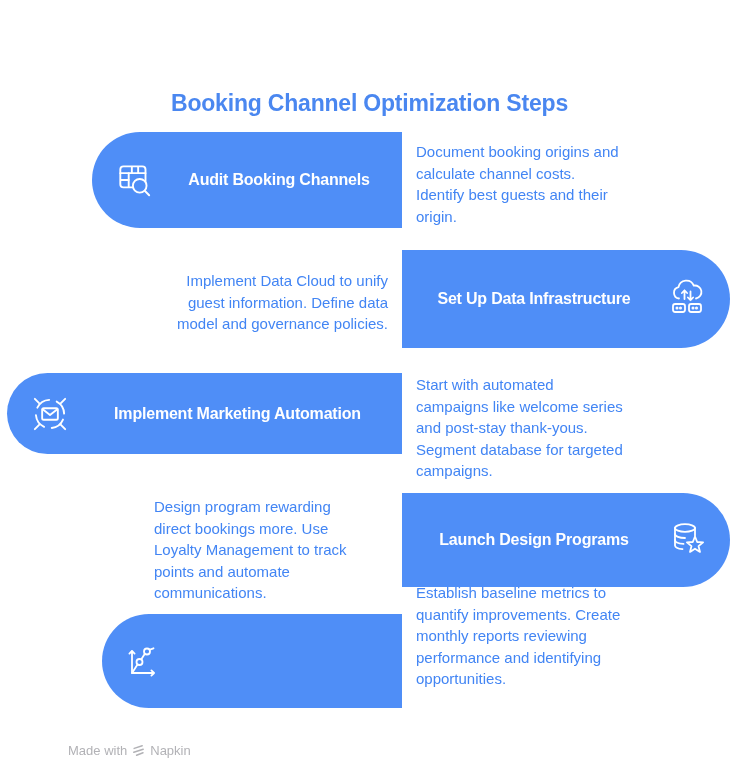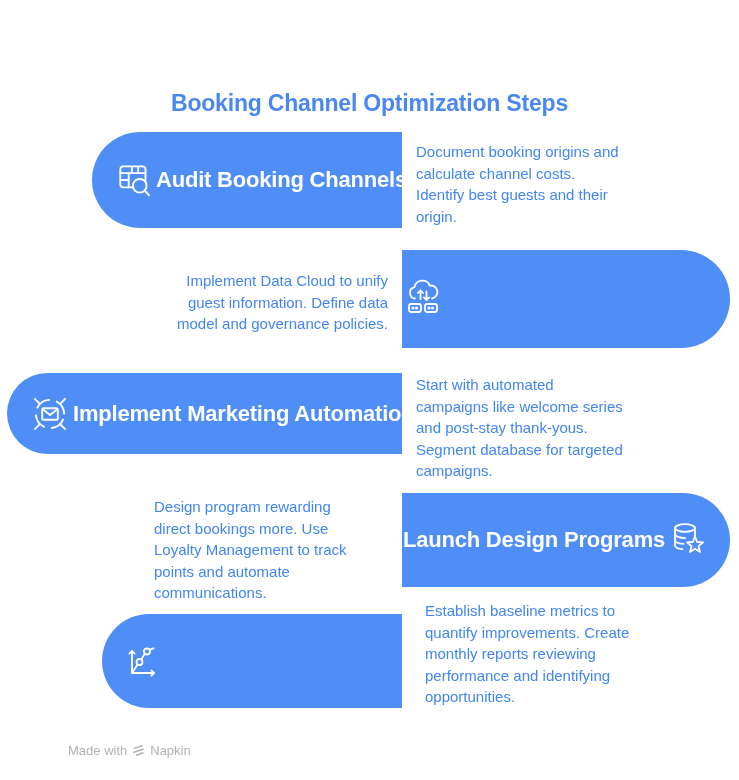--- a/index.html
+++ b/index.html
@@ -17,41 +17,41 @@
     color:#4a87f0;
     margin-top:40px;
   }
   .pill {
     position:absolute;
     display:flex; align-items:center;
     background:#4f8ef7; color:#fff;
   }
   .pill .label {
     flex:1; text-align:center;
-    font-weight:bold; font-size:22px; letter-spacing:-0.2px;
+    font-weight:bold; font-size:16px; letter-spacing:-0.2px;
     white-space:nowrap;
   }
   .pill .icon { flex:0 0 auto; display:flex; align-items:center; }
   .pill .icon svg { display:block; }
   .pill-1 { left:92px;  top:132px; width:310px; height:96px; border-radius:48px 0 0 48px; padding-left:22px; }
   .pill-2 { left:402px; top:250px; width:328px; height:98px; border-radius:0 49px 49px 0; padding-right:20px; }
   .pill-3 { left:7px;   top:373px; width:395px; height:81px; border-radius:47px 0 0 47px; padding-left:20px; }
   .pill-4 { left:402px; top:493px; width:328px; height:94px; border-radius:0 47px 47px 0; padding-right:20px; }
   .pill-5 { left:102px; top:614px; width:300px; height:94px; border-radius:47px 0 0 47px; padding-left:20px; }
   .desc {
     position:absolute; width:234px;
     font-size:15px; line-height:21.5px;
     color:#4285f4;
     white-space:pre-line;
   }
   .desc-1 { left:416px; top:141px; }
   .desc-2 { left:154px; top:270px; text-align:right; }
   .desc-3 { left:416px; top:374px; }
   .desc-4 { left:154px; top:496px; text-align:left; }
-  .desc-5 { left:416px; top:600px;margin-left:9px; }
+  .desc-5 { left:416px; top:582px; }
   .footer {
     position:absolute; left:25px; top:743px;
     display:flex; align-items:center; gap:5px;
     font-size:13px; color:#b2b2b6;margin-left:43px;
   }
   .footer svg { display:block; }
 </style>
 </head>
 <body>
 
@@ -71,20 +71,21 @@
     </svg>
   </span>
   <span class="label">Audit Booking Channels</span>
 </div>
 <div class="desc desc-1">Document booking origins and
 calculate channel costs.
 Identify best guests and their
 origin.</div>
 
 <div class="pill pill-2">
+  <span class="label">Set Up Data Infrastructure</span>
   <span class="icon">
     <svg width="44" height="44" viewBox="0 0 44 44" fill="none" stroke="#ffffff" stroke-width="1.8" stroke-linecap="round" stroke-linejoin="round">
       <path d="M13 21.5 A5.8 5.8 0 0 1 12.5 10.1 A8 8 0 0 1 27.8 8.6 A5.5 5.5 0 0 1 30 21.5"></path>
       <path d="M18.5 22 V13.5 M15.9 16 L18.5 13.3 L21.1 16"></path>
       <path d="M24.5 14.5 V23 M21.9 20.5 L24.5 23.2 L27.1 20.5"></path>
       <rect x="7" y="27" width="12" height="8" rx="2.2"></rect>
       <rect x="23" y="27" width="12" height="8" rx="2.2"></rect>
       <circle cx="11" cy="31" r="0.6" fill="#ffffff"></circle>
       <circle cx="14.5" cy="31" r="0.6" fill="#ffffff"></circle>
       <circle cx="27" cy="31" r="0.6" fill="#ffffff"></circle>

